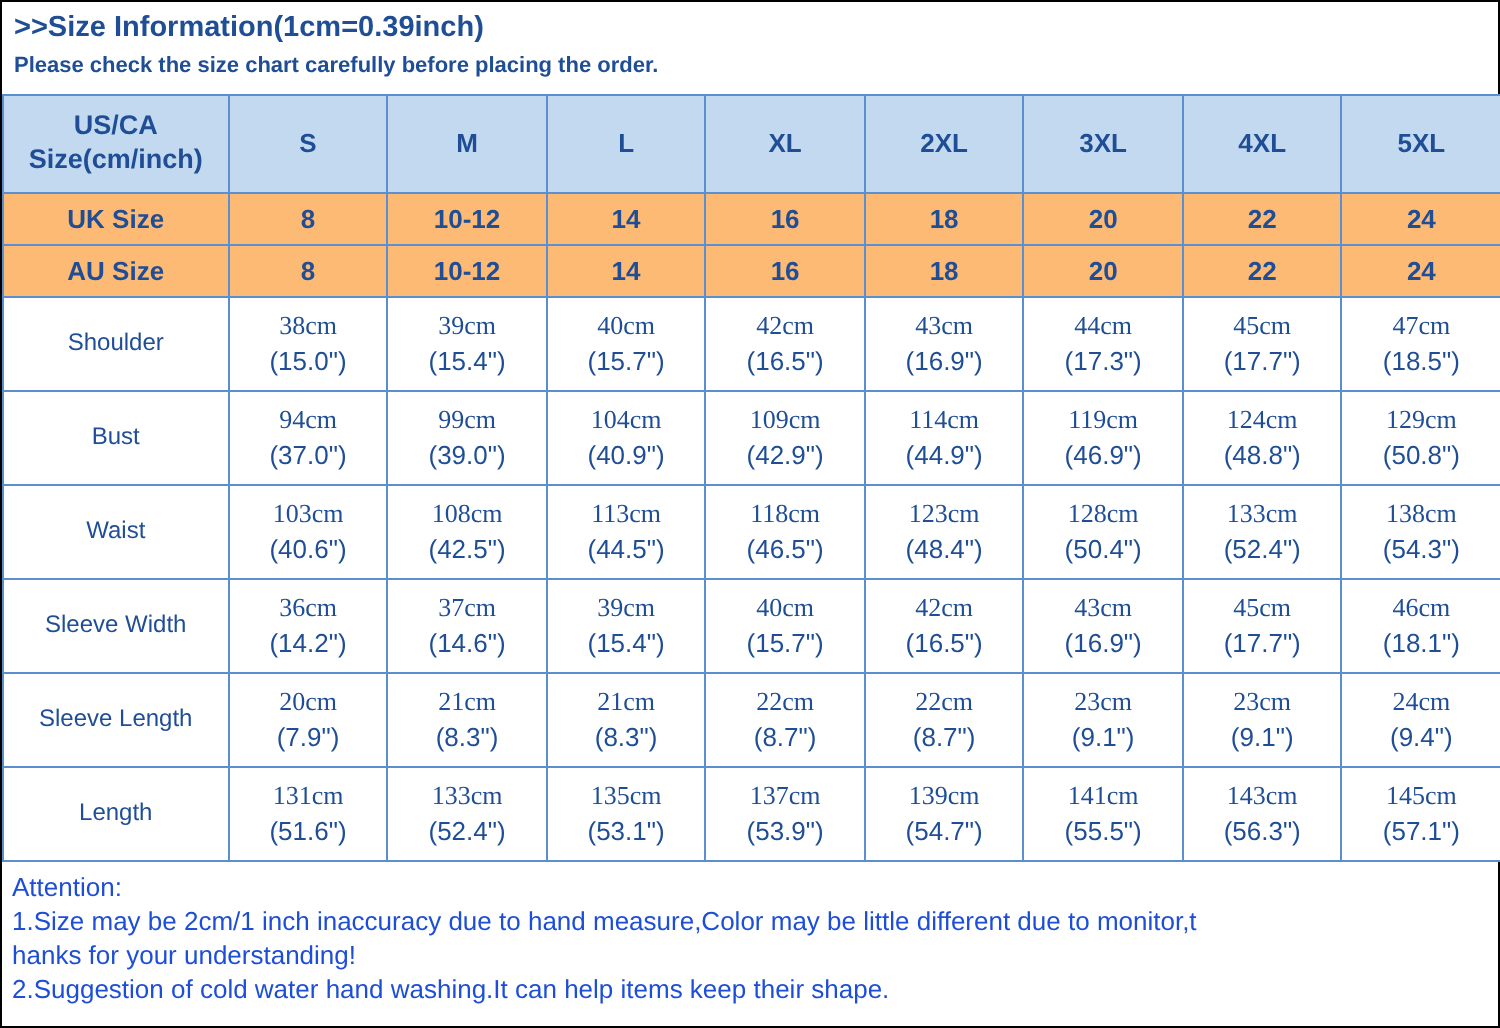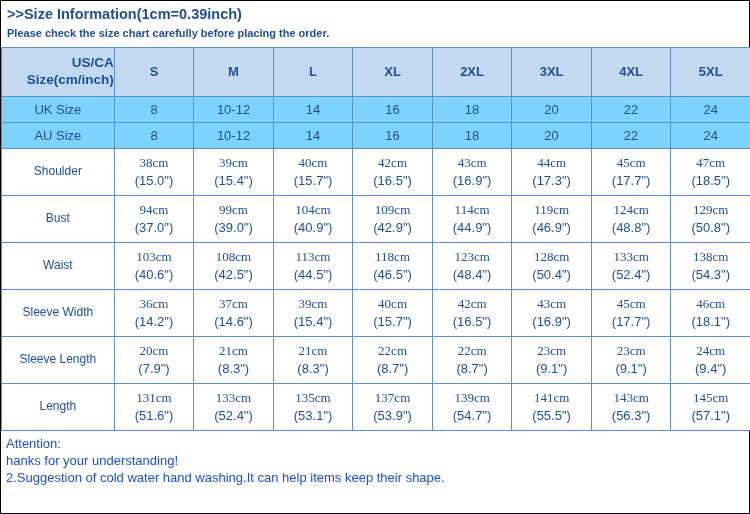--- a/index.html
+++ b/index.html
@@ -52,25 +52,24 @@
   .hdr-row td {
     background: #c3d9f0;
     font-weight: bold;
     font-size: 15px;
     height: 44px;
   }
   .hdr-row td.corner {
     font-size: 13.5px;
     line-height: 1.25;
     padding: 2px 0;
-    text-align: right;
   }
   .sub-row td {
-    background: #7dd3fc;
-    font-weight: normal;
+    background: #fdba74;
+    font-weight: bold;
     font-size: 14px;
     height: 23px;
   }
   .data-row td {
     background: #ffffff;
     height: 44px;
     line-height: 1.35;
   }
   .data-row td.rowlabel {
     font-size: 12px;
@@ -368,17 +367,18 @@
         <td>
             <span class="cm">145cm</span>
             <span class="inch">(57.1")</span>
           </td>
       </tr>
     </tbody>
   </table>
 
   <div class="attention">
     <div>Attention:</div>
+    <div>1.Size may be 2cm/1 inch inaccuracy due to hand measure,Color may be little different due to monitor,t</div>
     <div>hanks for your understanding!</div>
     <div>2.Suggestion of cold water hand washing.It can help items keep their shape.</div>
   </div>
 
 </div>
 
 </body></html>

